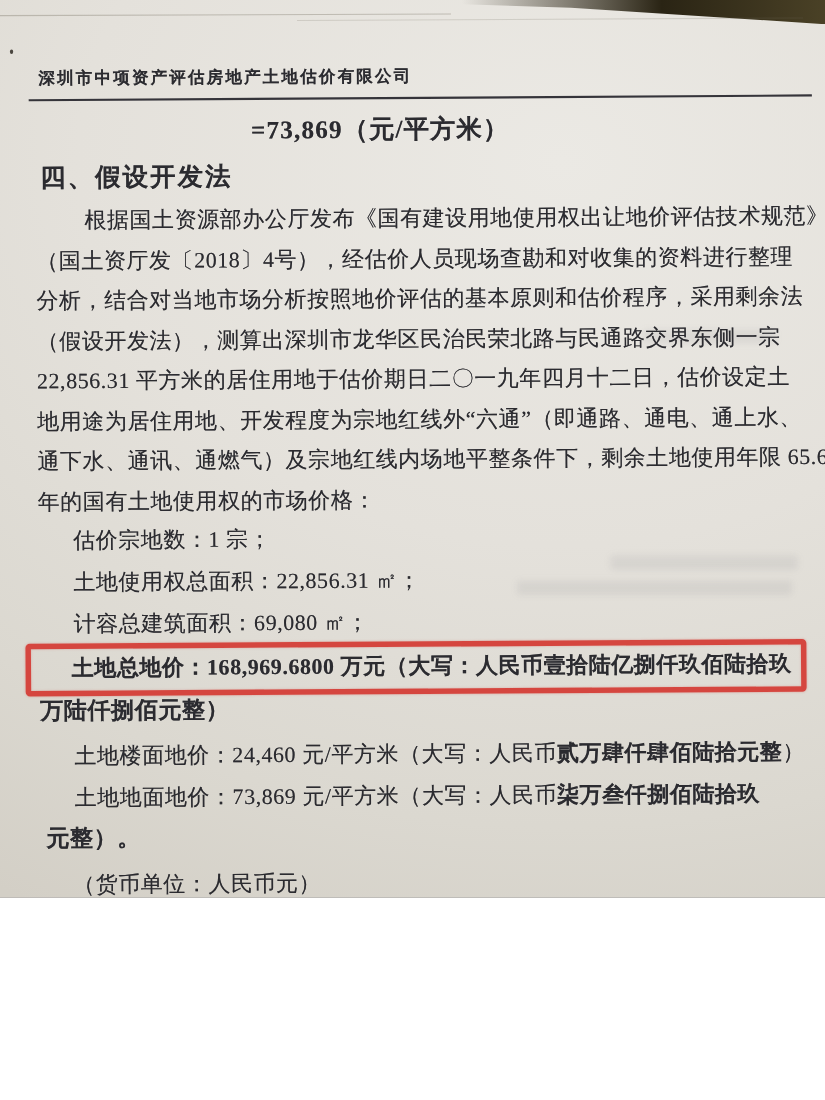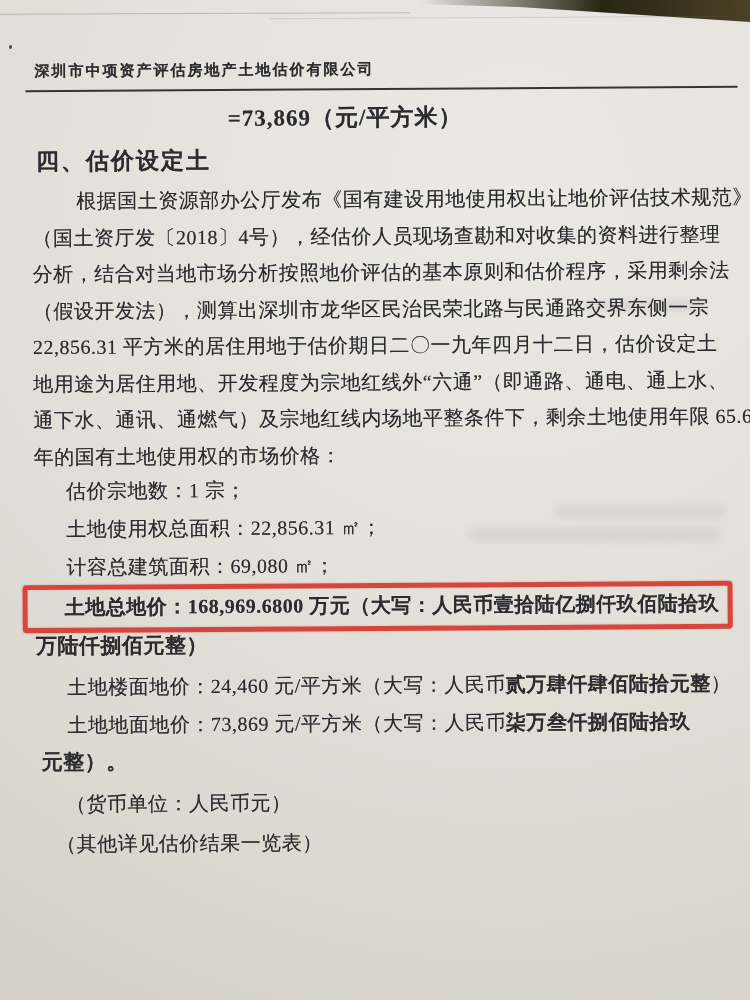--- a/index.html
+++ b/index.html
@@ -1,18 +1,18 @@
 <!DOCTYPE html>
 <html><head>
 <meta charset="utf-8">
 <style>
   html,body{margin:0;padding:0;}
   .photo{
     position:relative;
-    width:750px;height:1000px;
+    width:750px;height:816px;
     overflow:hidden;
     background:#1e1a10;
     font-family:"Liberation Serif","DejaVu Serif",serif;
   }
   .paper{
     position:absolute;inset:0;
     background:
       radial-gradient(130% 95% at 68% 18%, #ebe9e4 0%, #e4e1db 45%, #dbd8d0 78%, #d3cfc6 100%);
   }
   
@@ -102,21 +102,21 @@
   <div class="ghost g2"></div>
   <div class="ghost g3"></div>
 
   <div class="content">
 
     <div class="hdr-left">深圳市中项资产评估房地产土地估价有限公司</div>
     <div class="hdr-rule"></div>
 
     <div class="formula">=73,869（元/平方米）</div>
 
-    <div class="section-title">四、估价设定土</div>
+    <div class="section-title">四、假设开发法</div>
 
     <div class="para">
       <div class="pline indent">根据国土资源部办公厅发布《国有建设用地使用权出让地价评估技术规范》</div>
       <div class="pline">（国土资厅发〔2018〕4号），经估价人员现场查勘和对收集的资料进行整理</div>
       <div class="pline">分析，结合对当地市场分析按照地价评估的基本原则和估价程序，采用剩余法</div>
       <div class="pline">（假设开发法），测算出深圳市龙华区民治民荣北路与民通路交界东侧一宗</div>
       <div class="pline">22,856.31 平方米的居住用地于估价期日二〇一九年四月十二日，估价设定土</div>
       <div class="pline">地用途为居住用地、开发程度为宗地红线外“六通”（即通路、通电、通上水、</div>
       <div class="pline">通下水、通讯、通燃气）及宗地红线内场地平整条件下，剩余土地使用年限 65.6</div>
       <div class="pline">年的国有土地使用权的市场价格：</div>

